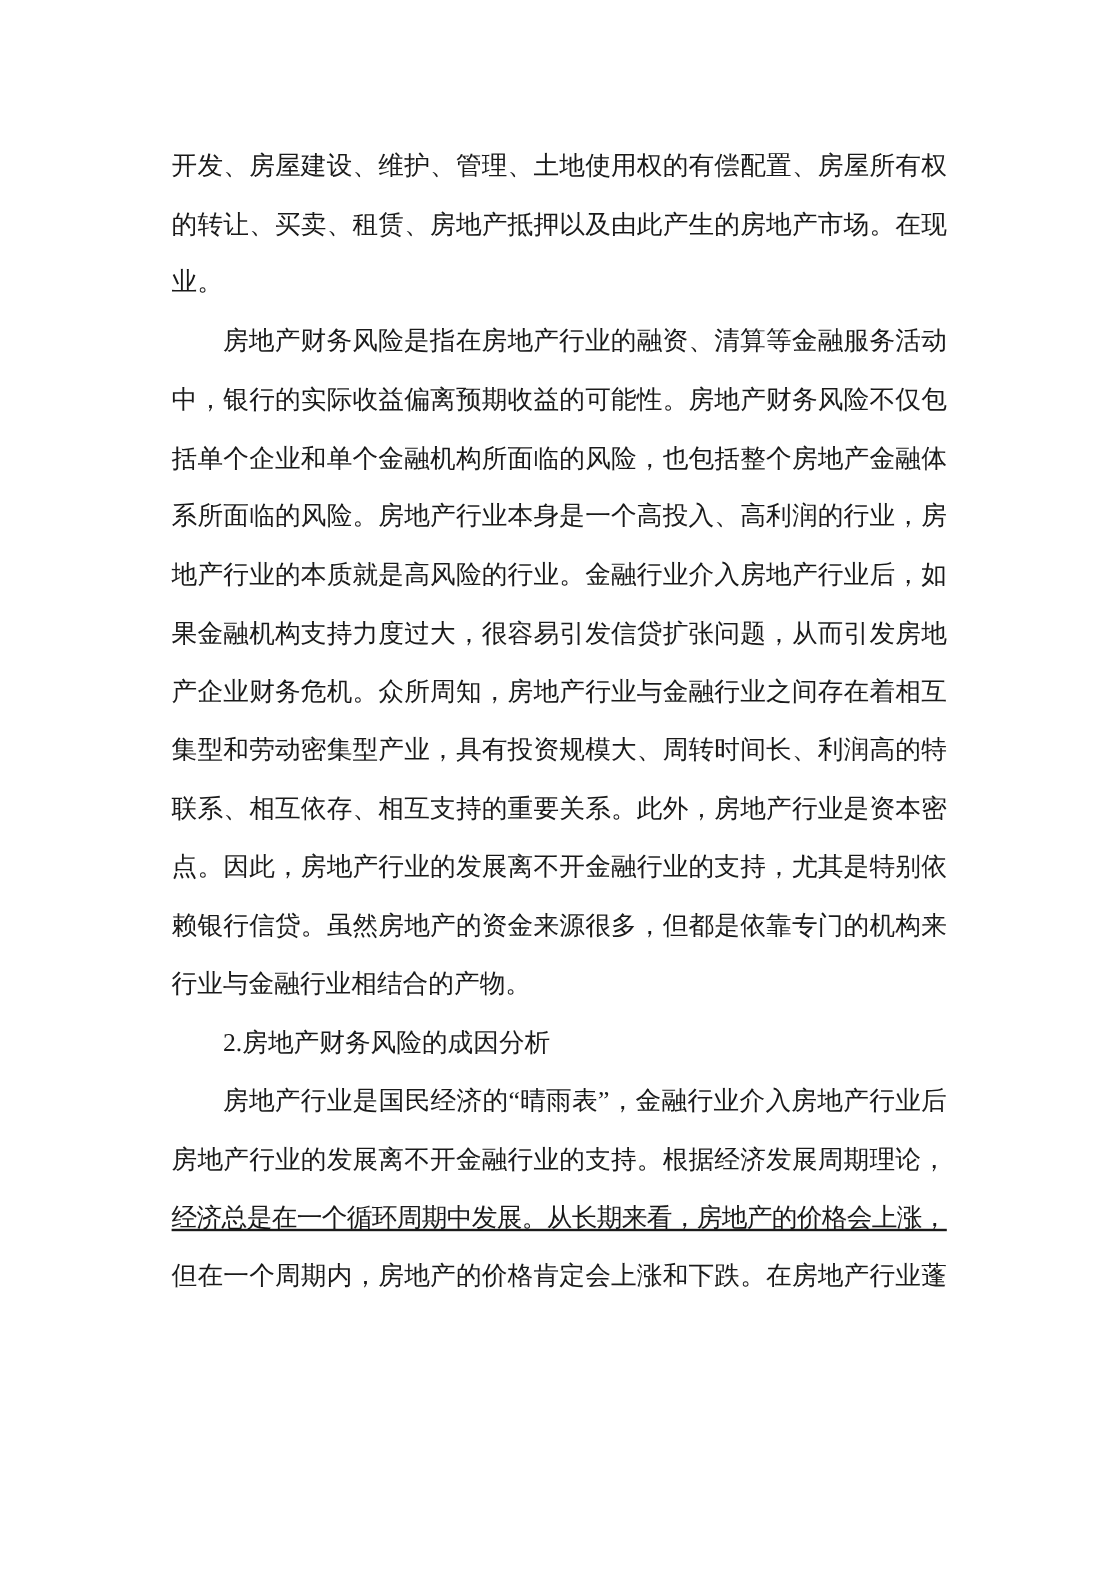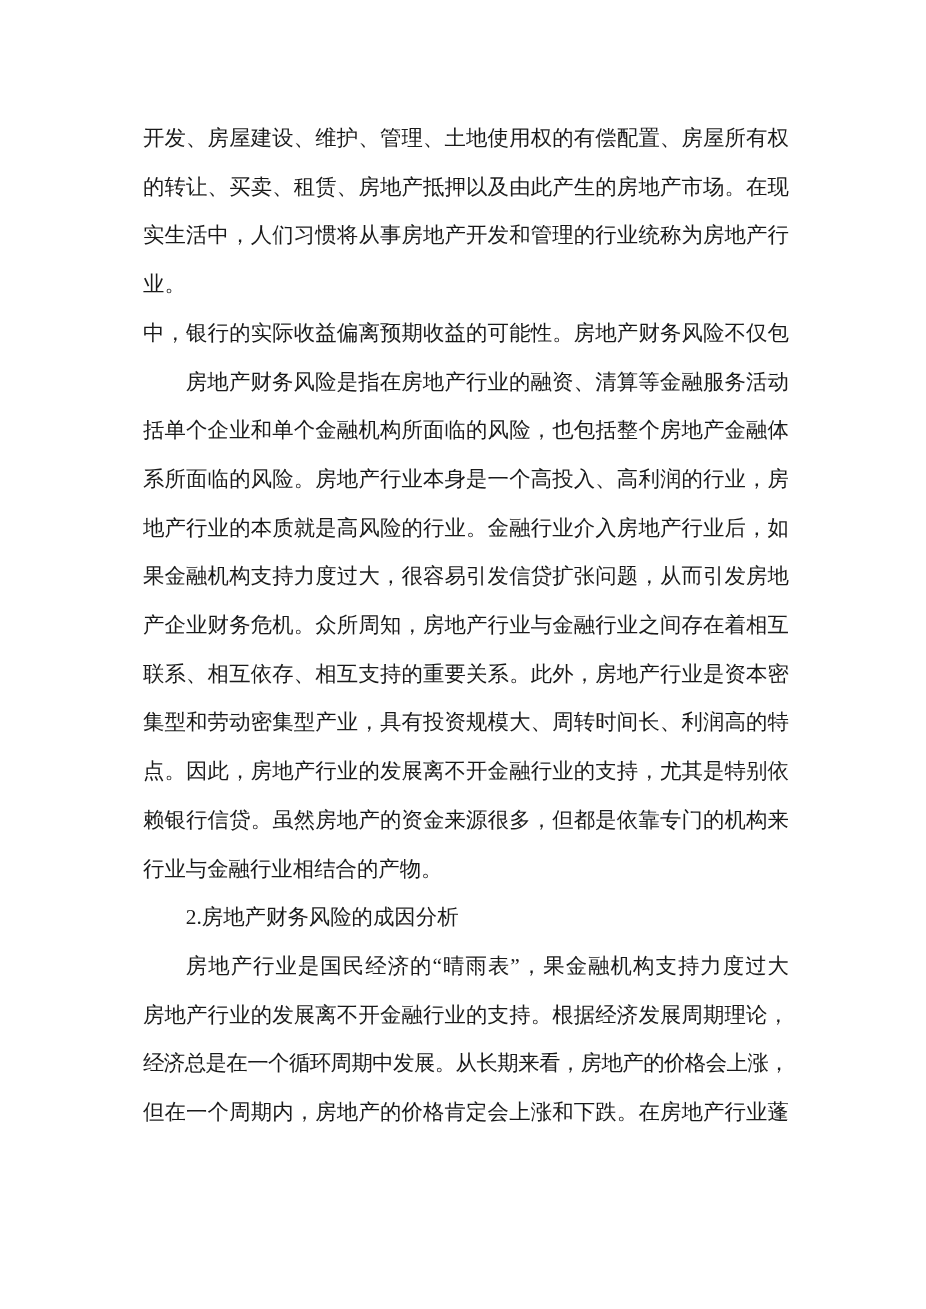--- a/index.html
+++ b/index.html
@@ -36,50 +36,50 @@
   }
   .line.end {
     text-align-last: left;
     -moz-text-align-last: left;
   }
   .line.indent {
     text-indent: 2em;
   }
   .line.tight {
     letter-spacing: -0.62px;
+    text-decoration: underline;
   }
 </style>
 </head>
 <body>
 
 <div class="page">
   <div class="text-block">
       <div class="para">
         <div class="line">开发、房屋建设、维护、管理、土地使用权的有偿配置、房屋所有权</div>
         <div class="line">的转让、买卖、租赁、房地产抵押以及由此产生的房地产市场。在现</div>
-        <div class="line">实生活中，人们习惯将从事房地产开发和管理的行业统称为房地产行</div>
         <div class="line end">业。</div>
       </div>
       <div class="para">
+        <div class="line indent">房地产财务风险是指在房地产行业的融资、清算等金融服务活动</div>
         <div class="line">中，银行的实际收益偏离预期收益的可能性。房地产财务风险不仅包</div>
-        <div class="line indent">房地产财务风险是指在房地产行业的融资、清算等金融服务活动</div>
         <div class="line">括单个企业和单个金融机构所面临的风险，也包括整个房地产金融体</div>
         <div class="line">系所面临的风险。房地产行业本身是一个高投入、高利润的行业，房</div>
         <div class="line">地产行业的本质就是高风险的行业。金融行业介入房地产行业后，如</div>
         <div class="line">果金融机构支持力度过大，很容易引发信贷扩张问题，从而引发房地</div>
         <div class="line">产企业财务危机。众所周知，房地产行业与金融行业之间存在着相互</div>
+        <div class="line">集型和劳动密集型产业，具有投资规模大、周转时间长、利润高的特</div>
         <div class="line">联系、相互依存、相互支持的重要关系。此外，房地产行业是资本密</div>
-        <div class="line">集型和劳动密集型产业，具有投资规模大、周转时间长、利润高的特</div>
         <div class="line">点。因此，房地产行业的发展离不开金融行业的支持，尤其是特别依</div>
         <div class="line">赖银行信贷。虽然房地产的资金来源很多，但都是依靠专门的机构来</div>
         <div class="line end">行业与金融行业相结合的产物。</div>
       </div>
       <div class="para">
         <div class="line indent end">2.房地产财务风险的成因分析</div>
       </div>
       <div class="para">
-        <div class="line indent">房地产行业是国民经济的“晴雨表”，果金融机构支持力度过大</div>
+        <div class="line indent">房地产行业是国民经济的“晴雨表”，金融行业介入房地产行业后</div>
         <div class="line">房地产行业的发展离不开金融行业的支持。根据经济发展周期理论，</div>
         <div class="line tight">经济总是在一个循环周期中发展。从长期来看，房地产的价格会上涨，</div>
         <div class="line">但在一个周期内，房地产的价格肯定会上涨和下跌。在房地产行业蓬</div>
       </div>
     </div>
 </div>
 
 </body></html>

